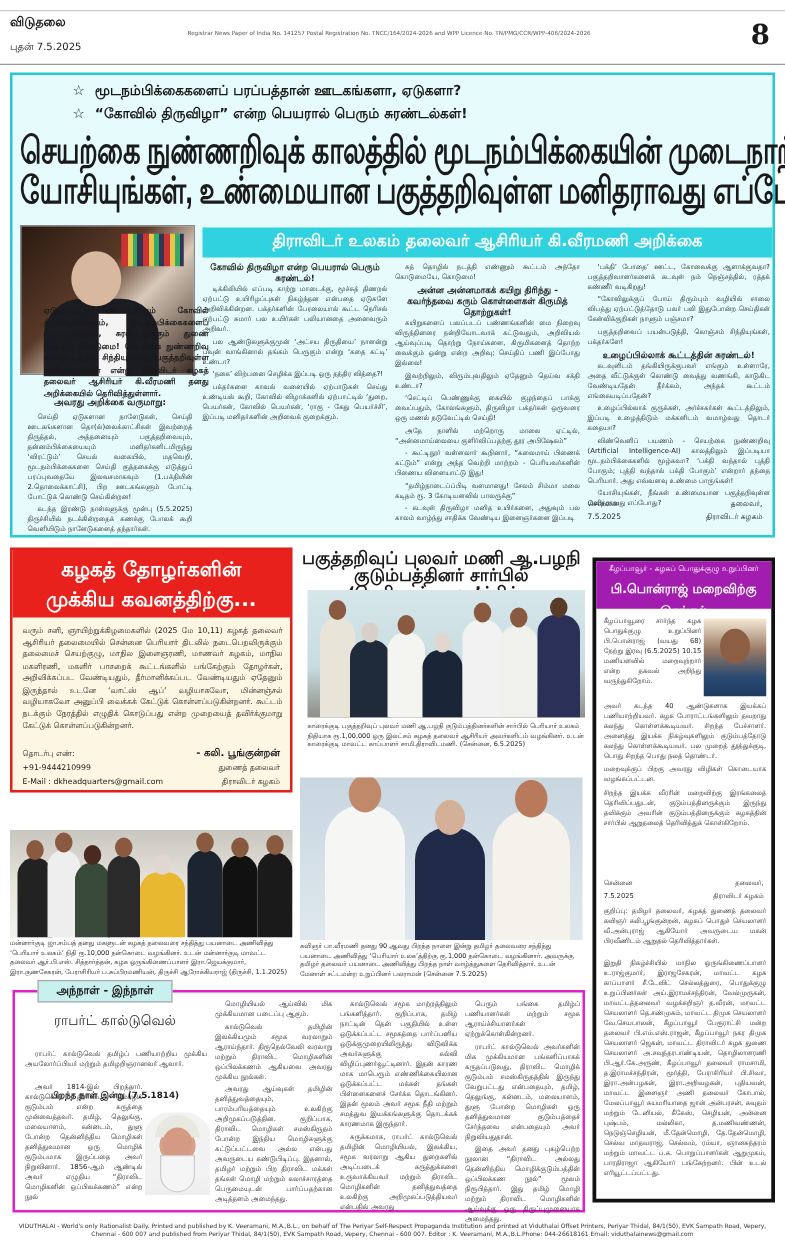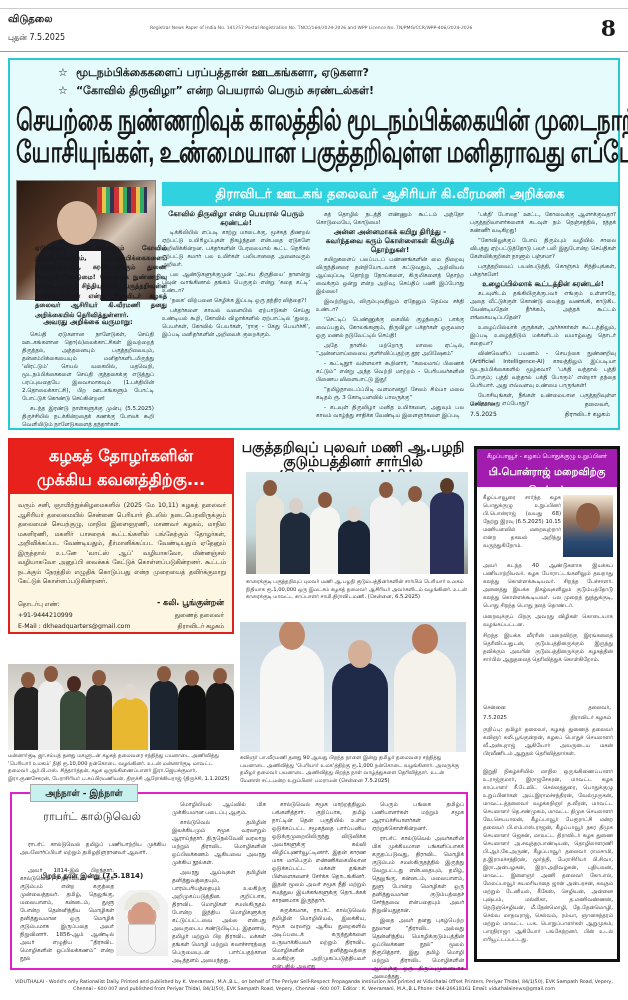--- a/index.html
+++ b/index.html
@@ -89,21 +89,21 @@
   </div>
   <div class="abs headline" style="top:48px;">செயற்கை நுண்ணறிவுக் காலத்தில் மூடநம்பிக்கையின் முடைநாற்றமா?</div>
   <div class="abs headline" style="top:80px;">யோசியுங்கள், உண்மையான பகுத்தறிவுள்ள மனிதராவது எப்போது?</div>
 
   <div class="abs photo-author">
     <div class="books"></div>
     <div class="body"></div>
     <div class="head"></div>
     <div class="paper"></div>
   </div>
-  <div class="abs banner">திராவிடர் ஊடகங் தலைவர் ஆசிரியர் கி.வீரமணி அறிக்கை</div>
+  <div class="abs banner">திராவிடர் உலகம் தலைவர் ஆசிரியர் கி.வீரமணி அறிக்கை</div>
 
   <div class="abs intro" style="top:184px;margin-left:13px;">ஏடுகளும், ஊடகங்களும் கோவில் திருவிழாக்களும், மூடநம்பிக்கைகளைப் பரப்புவதற்கும், சுரண்டலுக்கும் துணை போகும் கொடுமை! செயற்கை நுண்ணறிவு காலகட்டத்தில் சிந்தியுங்கள், பகுத்தறிவுள்ள மனிதராகுங்கள் என்று திராவிடர் கழகத் தலைவர் ஆசிரியர் கி.வீரமணி தனது அறிக்கையில் தெரிவித்துள்ளார்.</div>
   <div class="abs subhead" style="left:12px; top:258px; width:132px;">அவரது அறிக்கை வருமாறு:</div>
   <div class="abs col" style="left:12px; top:270px; width:132px;">
     <p>செய்தி ஏடுகளான நாளேடுகள், செய்தி ஊடகங்களான தொ(ல்)லைக்காட்சிகள் இவற்றைத் திருத்தல், அத்தனையும் பகுத்தறிவையும், தன்னம்பிக்கையையும் மனிதர்களிடமிருந்து ‘விரட்டும்’ செயல் வகையில், மதவெறி, மூடநம்பிக்கைகளை செய்தி குத்தகைக்கு எடுத்துப் பரப்புவதையே இலவசமாகவும் (1.பக்தியின் 2.தொலைக்காட்சி), பிற ஊடகங்களும் போட்டி போட்டுக் கொண்டு செய்கின்றன!</p>
     <p>கடந்த இரண்டு நாள்களுக்கு முன்பு (5.5.2025) திருச்சியில் நடக்கின்றதைக் கணக்கு போலக் கூறி வெளியிடும் நாளேடுகளைத் தந்தார்கள்.</p>
   </div>
 
   <div class="abs col" style="left:152px; top:150px; width:148px;">
     <div class="subhead">கோவில் திருவிழா என்ற பெயரால் பெரும் சுரண்டல்!</div>

